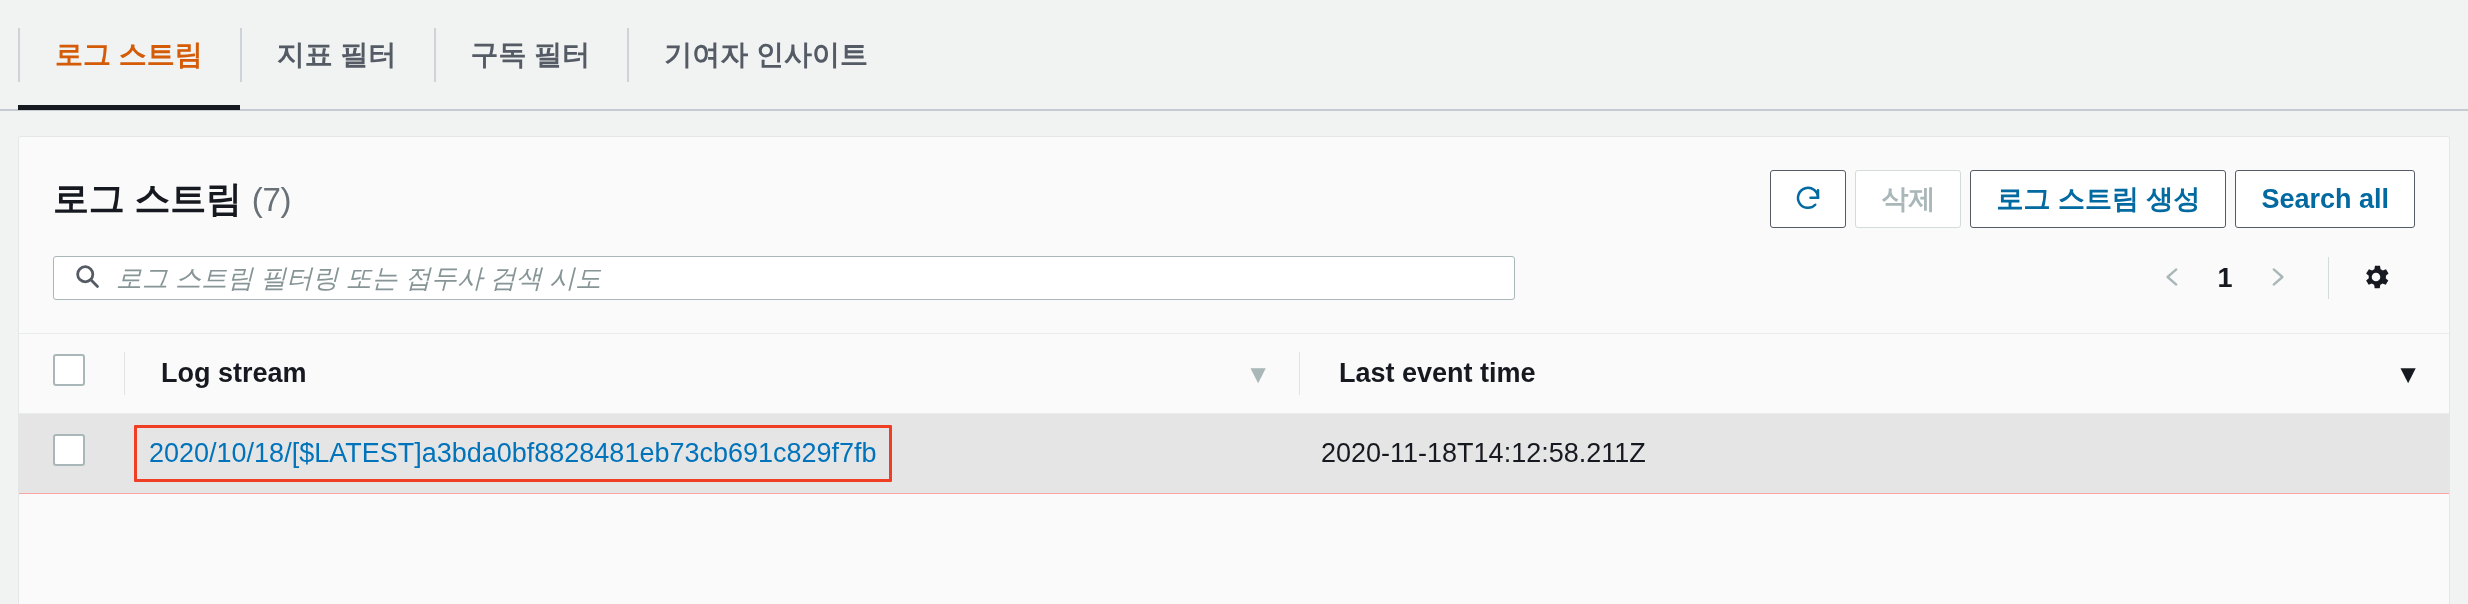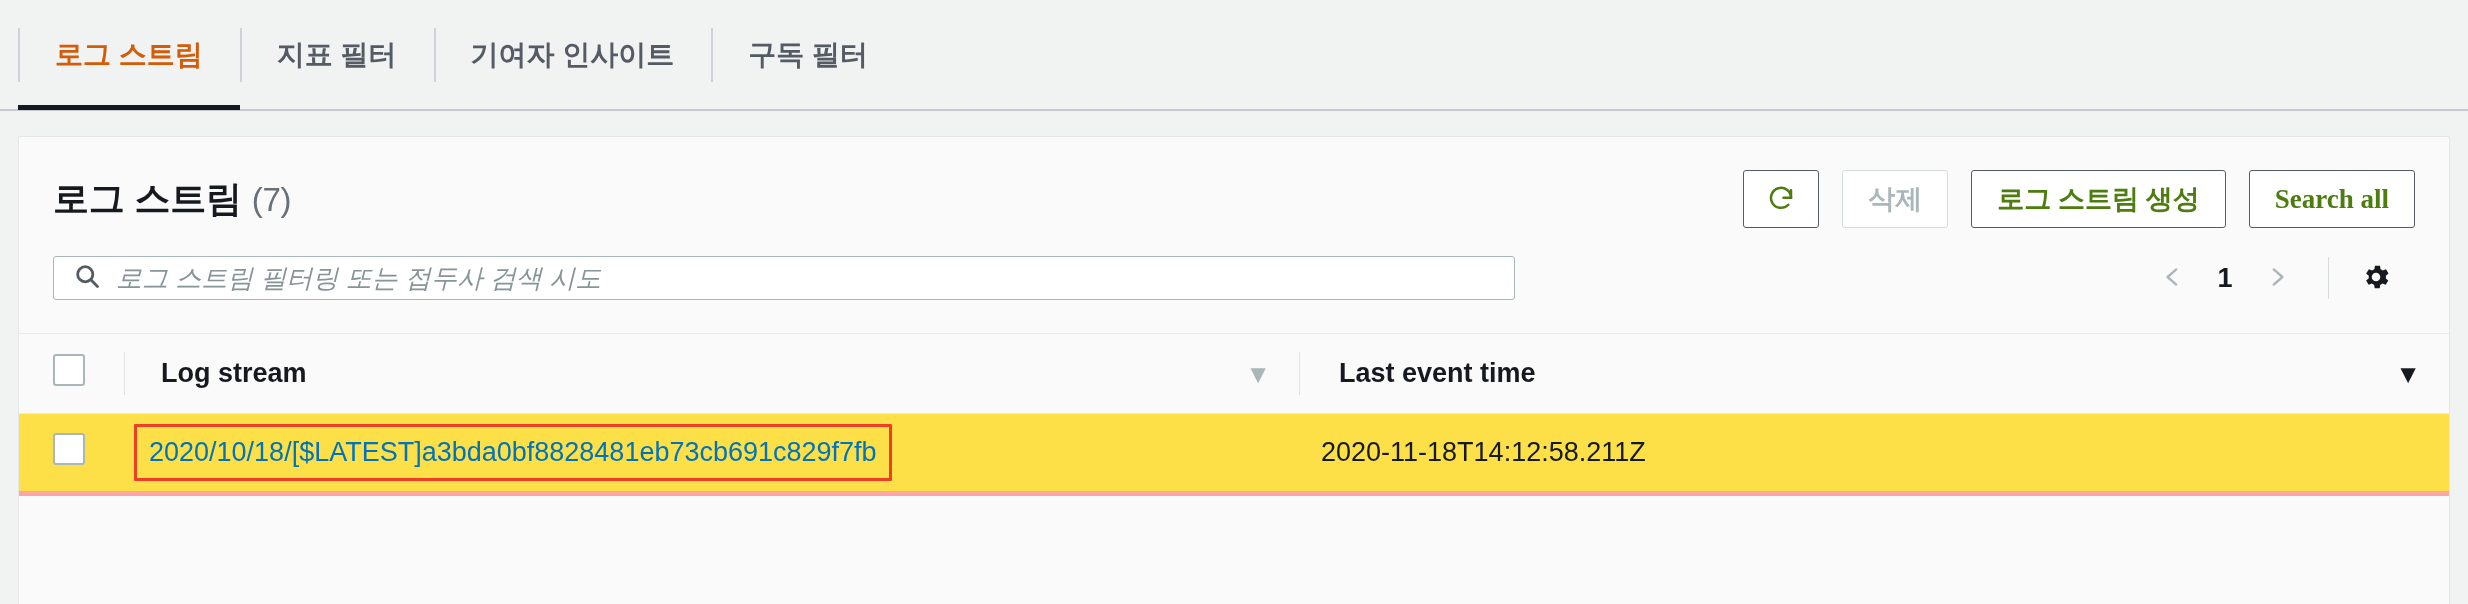--- a/index.html
+++ b/index.html
@@ -92,29 +92,28 @@
   }
   .card-title .count {
     color: #687078;
     font-weight: normal;
     font-size: 33px;
   }
 
   .header-actions {
     display: flex;
     align-items: center;
-    gap: 23px;
-    font-family: Liberation Serif, serif;
+    gap: 9px;
   }
   .btn {
     height: 58px;
     border: 1px solid #545b64;
     border-radius: 3px;
     background: #ffffff;
-    color: #4d7c0f;
+    color: #0369a1;
     font-size: 27px;
     font-weight: bold;
     font-family: inherit;
     padding: 0 25px;
     cursor: pointer;
     display: flex;
     align-items: center;
     justify-content: center;
     white-space: nowrap;
   }
@@ -251,22 +250,22 @@
   .th-inner {
     display: flex;
     align-items: center;
     justify-content: space-between;
     padding-right: 28px;
   }
   .sort-caret { color: #aab7b8; font-size: 26px; line-height: 1; }
   .sort-caret.active { color: #16191f; }
 
   tbody tr {
-    border-bottom: 5px solid #fca5a5;
-    background: #fde047;
+    border-bottom: 1px solid #fca5a5;
+    background: #e5e5e5;
   }
   tbody td {
     height: 80px;
     padding: 0;
     font-size: 27px;
     color: #16191f;
   }
   tbody td.col-check { padding-left: 34px; }
   tbody td.col-stream { padding-left: 22px; }
   tbody td.col-time { padding-left: 22px; }
@@ -303,24 +302,24 @@
 <div class="tabbar">
   <div class="tabbar-underline"></div>
 
   <div class="tab active">
     <span>로그 스트림</span>
   </div>
   <div class="tab">
     <span>지표 필터</span>
   </div>
   <div class="tab">
+    <span>구독 필터</span>
+  </div>
+  <div class="tab">
     <span>기여자 인사이트</span>
-  </div>
-  <div class="tab">
-    <span>구독 필터</span>
   </div>
 </div>
 
 <div class="card">
 
   <div class="card-header">
     <div class="card-title">
       <span>로그 스트림</span>
       <span class="count">(7)</span>
     </div>

